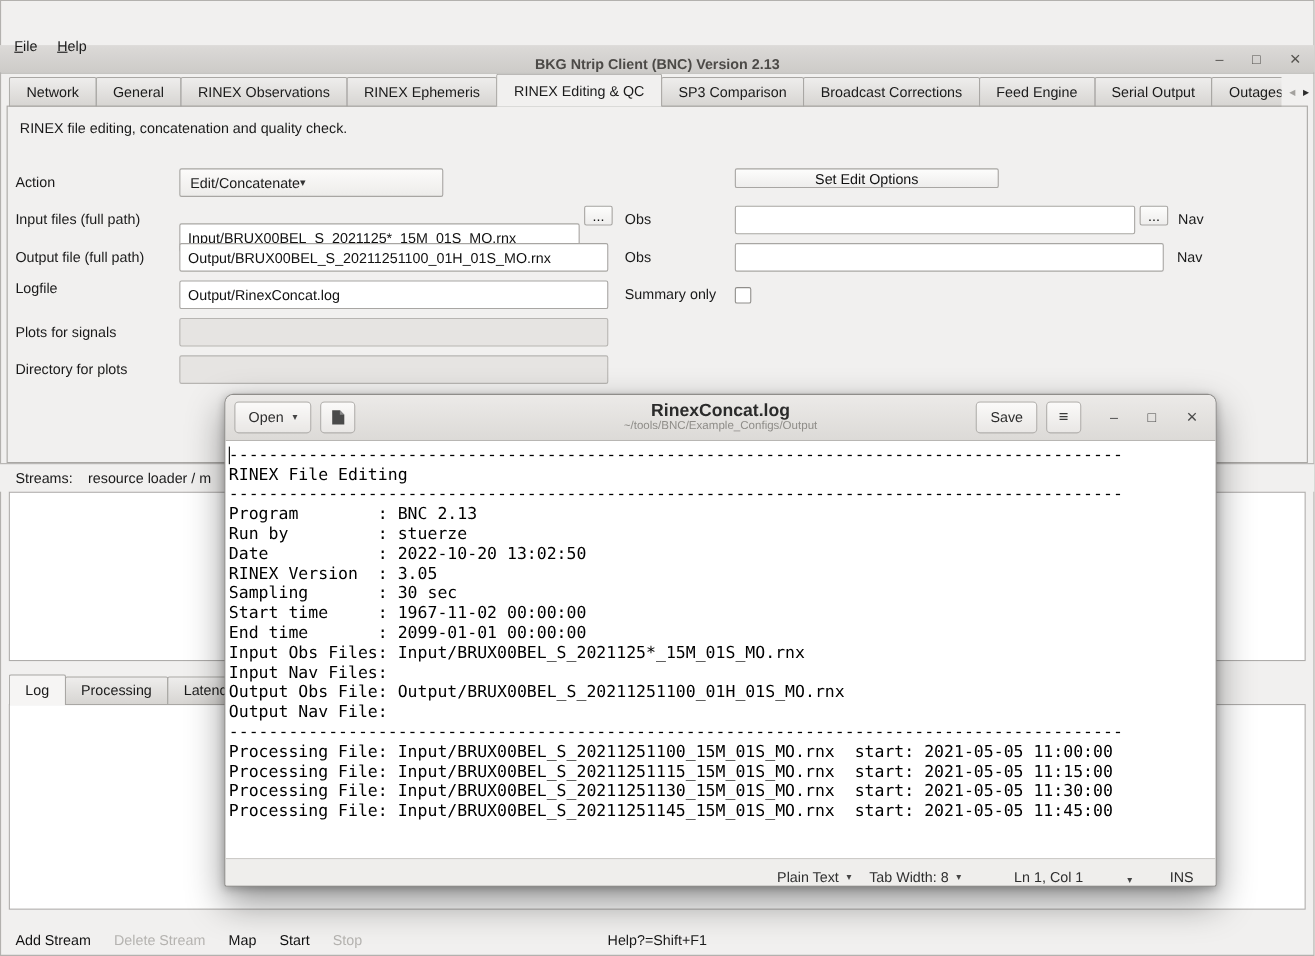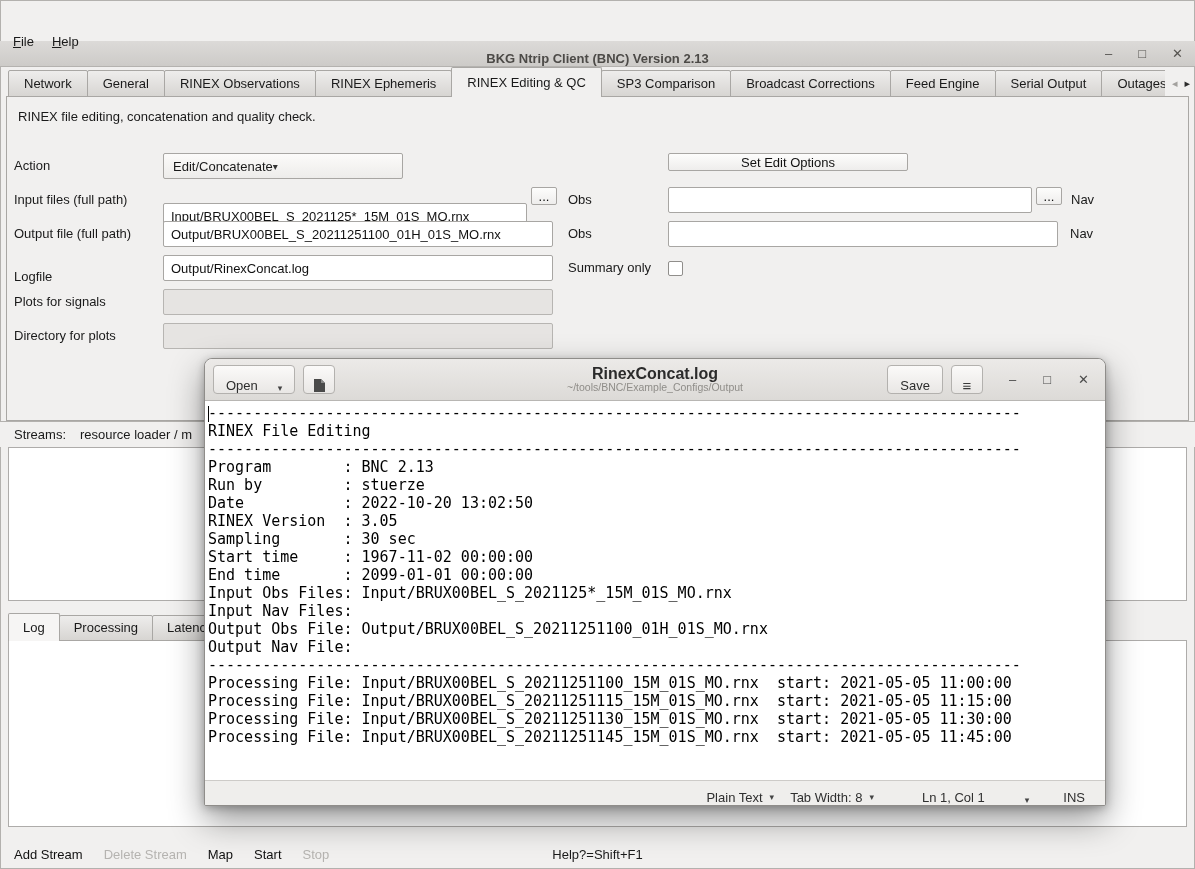--- a/index.html
+++ b/index.html
@@ -87,21 +87,21 @@
     border: 1px solid #8f8d8a; border-radius: 8px 8px 2px 2px;
     box-shadow: 0 14px 34px rgba(0,0,0,0.42), 0 2px 8px rgba(0,0,0,0.25);
     display: flex; flex-direction: column; background: #fff; overflow: hidden;
   }
   .ed-header {
     height: 42px; flex: 0 0 42px; position: relative;
     background: linear-gradient(#eceae8, #dcdad7); border-bottom: 1px solid #b8b6b3;
     display: flex; align-items: center; padding: 0 8px; border-radius: 7px 7px 0 0;
   }
   .ed-btn {
-    height: 29px; display: inline-flex; align-items: flex-end; justify-content: center; gap: 20px;
+    height: 29px; display: inline-flex; align-items: center; justify-content: center; gap: 8px;
     padding: 0 12px; border: 1px solid #b3b1ae; border-radius: 4px;
     background: linear-gradient(#fbfaf9, #e9e7e5); color: #2d2d2d; font-size: 13px;
   }
   .ed-btn.icon-btn { width: 32px; padding: 0; }
   .ed-btn + .ed-btn { margin-left: 8px; }
   .small-arrow { font-size: 9px; color: #444; line-height: 1; }
   .ed-title-wrap { position: absolute; left: 50%; top: 50%; transform: translate(-50%, -50%); text-align: center; pointer-events: none; }
   .ed-title { font-weight: bold; font-size: 16px; color: #2b2b2b; line-height: 15px; }
   .ed-subtitle { font-size: 10.5px; color: #8f8d89; line-height: 13px; }
   .ed-right { margin-left: auto; display: flex; align-items: center; }
@@ -174,21 +174,21 @@
 <input class="field" style="left: 668px; top: 187px; width: 364px;" value="">
 <button class="btn" style="left:1036px; top:187px; width:26px;">...</button>
 <span class="tag" style="left:1071px; top:187px;">Nav</span>
 
 <span class="flabel" style="top:221px">Output file (full path)</span>
 <input class="field" style="left: 163px; top: 221px; width: 390px;" value="Output/BRUX00BEL_S_20211251100_01H_01S_MO.rnx">
 <span class="tag" style="left:568px; top:221px;">Obs</span>
 <input class="field" style="left: 668px; top: 221px; width: 390px;" value="">
 <span class="tag" style="left:1070px; top:221px;">Nav</span>
 
-<span class="flabel" style="top:264px">Logfile</span>
+<span class="flabel" style="top:249px">Logfile</span>
 <input class="field" style="left: 163px; top: 255px; width: 390px;" value="Output/RinexConcat.log">
 <span class="tag" style="left:568px; top:255px;">Summary only</span>
 <input type="checkbox" class="cb" style="left: 668px; top: 261px;">
 
 <span class="flabel" style="top:289px">Plots for signals</span>
 <input class="field disabledf" style="left: 163px; top: 289px; width: 390px;" disabled="" value="">
 
 <span class="flabel" style="top:323px">Directory for plots</span>
 <input class="field disabledf" style="left: 163px; top: 323px; width: 390px;" disabled="" value="">
 

